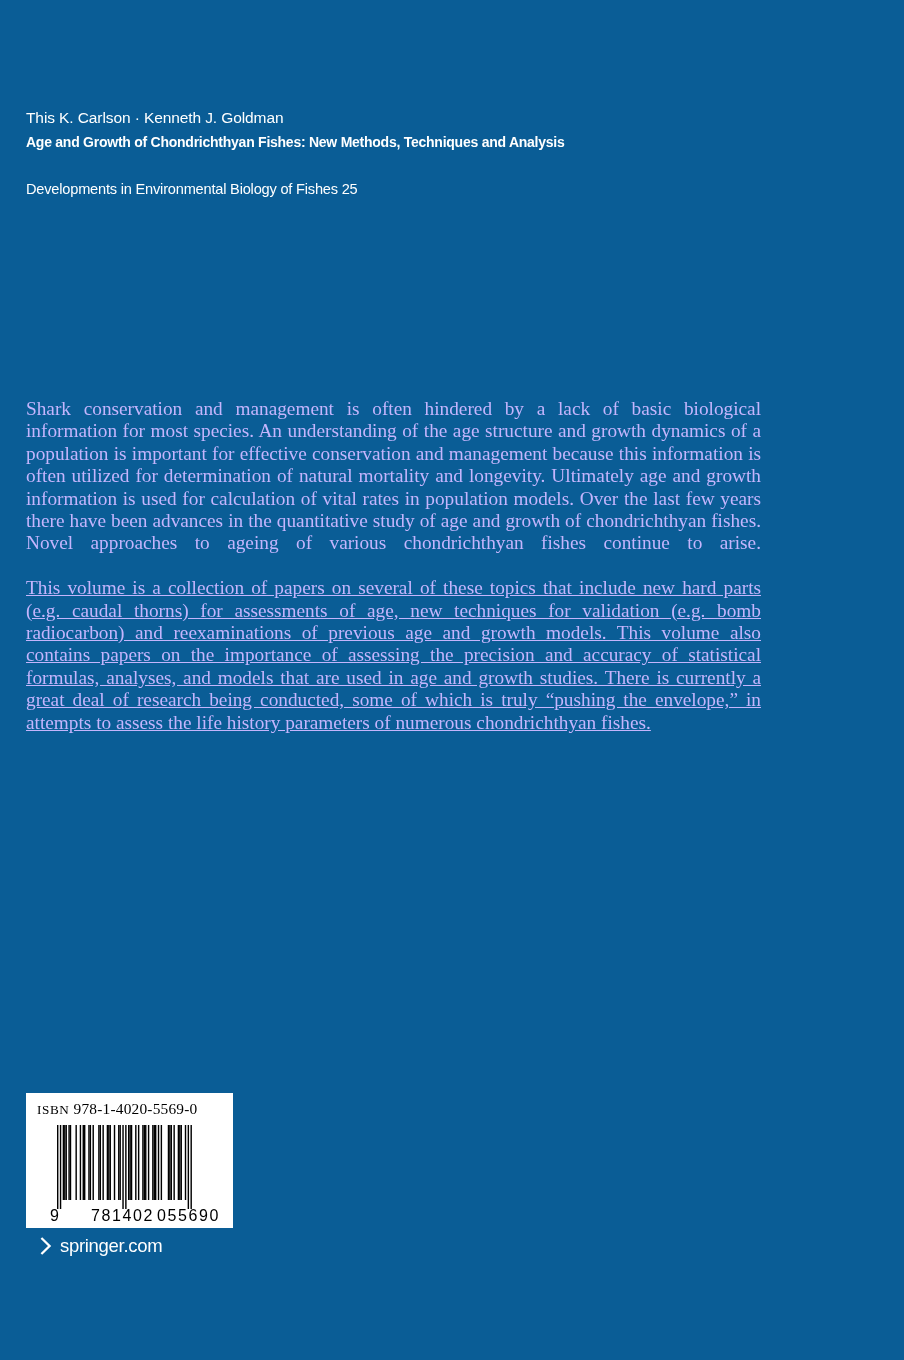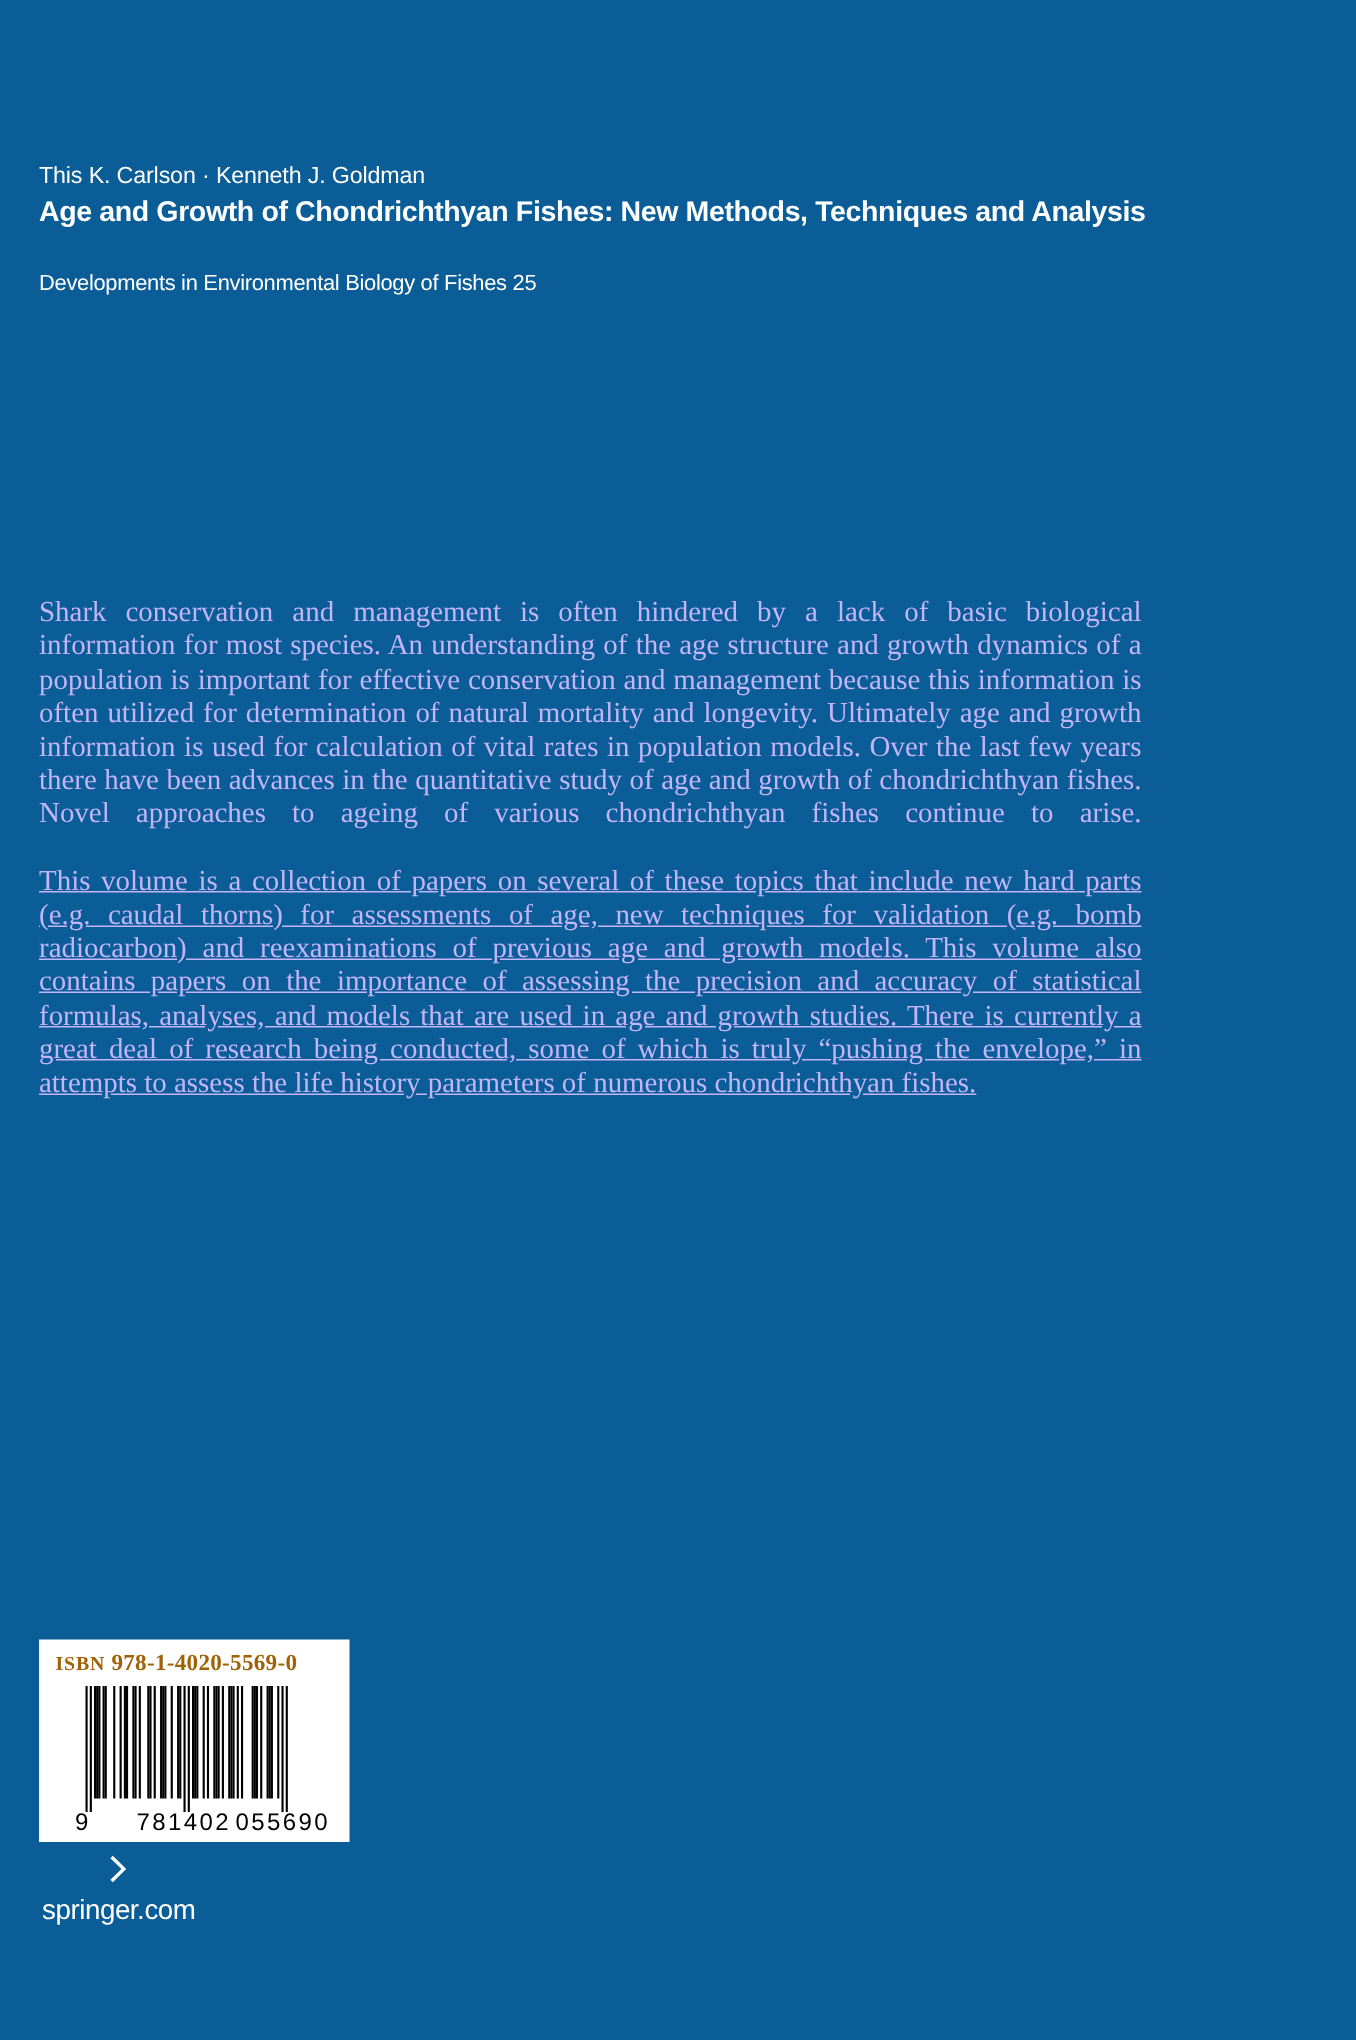--- a/index.html
+++ b/index.html
@@ -40,21 +40,21 @@
   .editors-role {
     font-family: "Liberation Sans", "DejaVu Sans", sans-serif;
     font-size: 14.5px;
     font-style: italic;
     color: #ffffff;
     line-height: 21px;
     margin-top: 1px;
   }
   .book-title {
     font-family: "Liberation Sans", "DejaVu Sans", sans-serif;
-    font-size: 19px;
+    font-size: 14px;
     font-weight: bold;
     color: #ffffff;
     line-height: 22px;
     margin-top: 3px;
     letter-spacing: -0.25px;
     white-space: nowrap;
   }
   .series-line {
     font-family: "Liberation Sans", "DejaVu Sans", sans-serif;
     font-size: 14.6px;
@@ -111,50 +111,48 @@
     width: 207px;
     height: 135px;
     background: #ffffff;
     box-sizing: border-box;
     padding: 7px 9px 5px 9px;
     display: flex;
     flex-direction: column;
     align-items: center;
   }
   .isbn-text {
-    color: #a16207;
+    color: #000000;
     font-size: 15.4px;
     line-height: 18px;
     letter-spacing: 0.2px;
     white-space: nowrap;
     align-self: flex-start;
     margin-left: 2px;
-    font-weight: bold;
   }
   .isbn-text .sc {
     font-size: 13.2px;
     letter-spacing: 0.6px;
   }
   .barcode-wrap {
     margin-top: 6px;
     width: 100%;
     display: flex;
     justify-content: center;
   }
   .barcode-svg { display: block; }
 
   
   .springer {
     position: absolute;
-    left: 28px;
+    left: 40px;
     top: 1236px;
     display: flex;
     align-items: center;
     gap: 7px;
-    flex-direction: column;
   }
   .springer-chevron {
     display: block;
     width: 13px;
     height: 20px;
   }
   .springer-word {
     font-family: "Liberation Sans", "DejaVu Sans", sans-serif;
     font-size: 18.5px;
     color: #ffffff;

